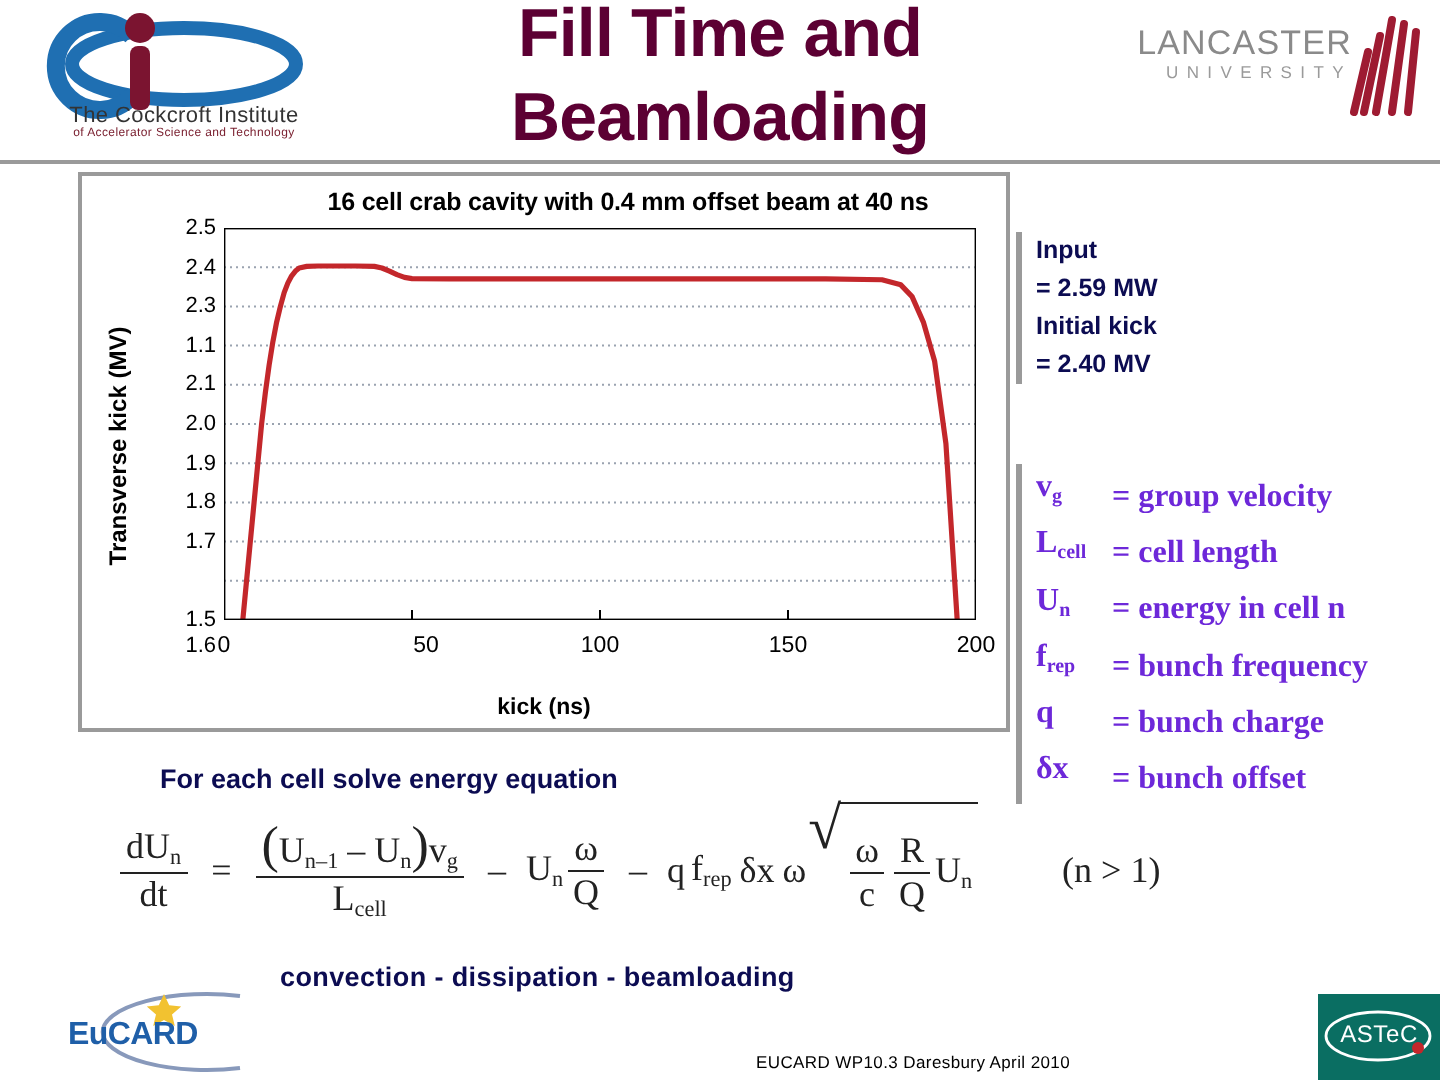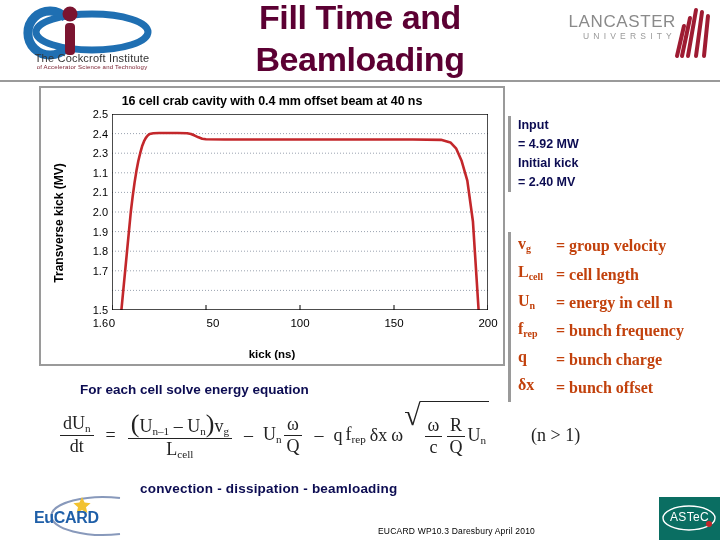--- a/index.html
+++ b/index.html
@@ -112,20 +112,21 @@
   #chart-title {
     position: absolute;
     left: 0;
     top: 6px;
     width: 100%;
     text-align: center;
     font-size: 12.5px;
     font-weight: bold;
     color: #000000;
     letter-spacing: -0.1px;
+    padding-left: 42px;
   }
   #yaxis-label {
     position: absolute;
     left: -72px;
     top: 128px;
     width: 180px;
     text-align: center;
     transform: rotate(-90deg);
     font-size: 12px;
     font-weight: bold;
@@ -194,25 +195,25 @@
     position: absolute;
     left: 508px;
     top: 232px;
     width: 210px;
     border-left: 3px solid #9a9a9a;
     padding-left: 7px;
     box-sizing: border-box;
   }
   .symbol-row {
     display: flex;
-    align-items: center;
+    align-items: flex-end;
     font-family: "Liberation Serif", serif;
     font-weight: bold;
     font-size: 16px;
-    color: #c2410c;
+    color: #6d28d9;
     line-height: 23.5px;
     white-space: nowrap;
   }
   .symbol-name { width: 38px; }
   .symbol-name sub { font-size: 10px; }
 
   
   #solve-label {
     position: absolute;
     left: 80px;
@@ -395,21 +396,21 @@
         <div class="xtick" style="left: 188px;">100</div>
         <div class="xtick" style="left: 282px;">150</div>
         <div class="xtick" style="left: 376px;">200</div>
       </div>
   </div>
 </div>
 
 <div id="results-block">
   <div class="result-row">
     <span class="result-name">Input</span>
-    <span>= 4.92 MW</span>
+    <span>= 2.59 MW</span>
   </div>
   <div class="result-row">
     <span class="result-name">Initial kick</span>
     <span>= 2.40 MV</span>
   </div>
 </div>
 
 <div id="symbols-block">
   <div class="symbol-row">
     <span class="symbol-name"><span>v</span><sub>g</sub></span>

